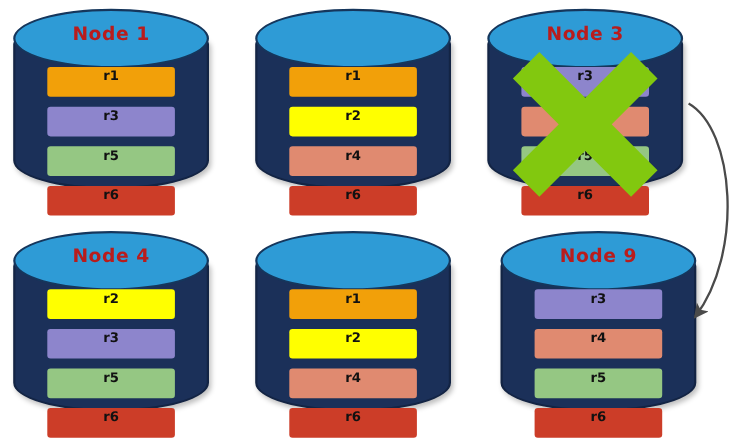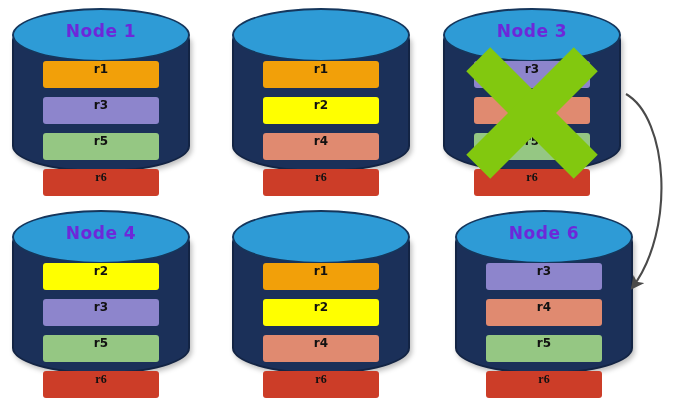--- a/index.html
+++ b/index.html
@@ -54,21 +54,21 @@
     border-radius: 50%;
     box-sizing: border-box;
   }
 
   .node-label {
     position: absolute;
     left: 0;
     top: 13px;
     width: 178px;
     text-align: center;
-    color: #6d28d9;
+    color: #b91c1c;
     font-size: 17px;
     font-weight: bold;
     letter-spacing: 0.5px;
     z-index: 4;
     pointer-events: none;
   }
 
   .replicas {
     position: absolute;
     left: 31px;
@@ -80,21 +80,21 @@
   .replica {
     height: 27px;
     margin-bottom: 9px;
     border-radius: 3px;
     text-align: center;
     font-size: 12px;
     font-weight: bold;
     color: #111111;
     line-height: 16px;
   }
-  .replica:last-child { margin-bottom: 0; font-family: Liberation Serif, serif; }
+  .replica:last-child { margin-bottom: 0; }
 
   
   .fail-x {
     position: absolute;
     left: 28px;
     top: 40px;
     width: 122px;
     height: 130px;
     z-index: 6;
     pointer-events: none;
@@ -186,21 +186,21 @@
       <div class="replica" style="background: rgb(242, 160, 9);">r1</div>
       <div class="replica" style="background: rgb(255, 255, 0);">r2</div>
       <div class="replica" style="background: rgb(224, 138, 112);">r4</div>
       <div class="replica" style="background: rgb(204, 61, 40);">r6</div>
     </div>
   </div>
 
   <div class="node" style="left:455px; top:210px;">
     <div class="cyl-body"></div>
     <div class="cyl-top"></div>
-    <div class="node-label">Node  6</div>
+    <div class="node-label">Node  9</div>
     <div class="replicas">
       <div class="replica" style="background: rgb(141, 133, 204);">r3</div>
       <div class="replica" style="background: rgb(224, 138, 112);">r4</div>
       <div class="replica" style="background: rgb(149, 199, 131);">r5</div>
       <div class="replica" style="background: rgb(204, 61, 40);">r6</div>
     </div>
   </div>
 
   <svg id="failover-arrow" viewBox="0 0 676 402">
     <defs>

